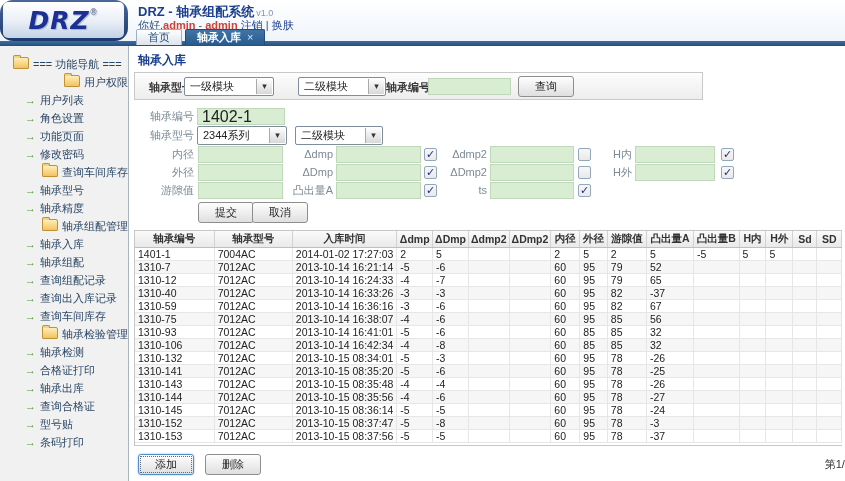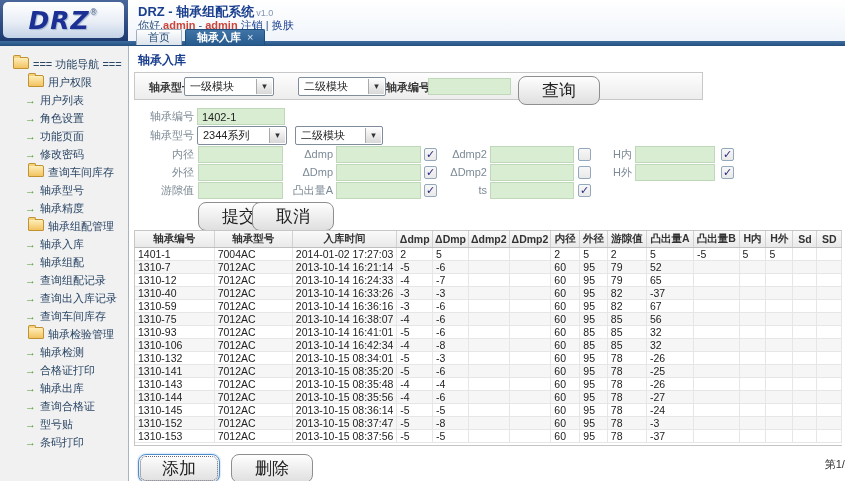--- a/index.html
+++ b/index.html
@@ -2,21 +2,21 @@
 <html><head>
 <meta charset="utf-8">
 <style>
   html,body{margin:0;padding:0;overflow:hidden;}
   body{width:845px;height:481px;position:relative;background:#fff;
        font-family:"Liberation Sans","DejaVu Sans",sans-serif;font-size:11px;color:#222;}
 
   
   .top-bar{position:absolute;left:0;top:0;width:845px;height:46px;background:linear-gradient(#ffffff,#eef3fa);}
   .blue-strip{position:absolute;left:0;top:41px;width:845px;height:5px;background:linear-gradient(#3d6da0,#234f7d);}
-  .logo-cell{position:absolute;left:0;top:0;width:128px;height:41px;background:linear-gradient(#4a679c,#1c3a70);}
+  .logo-cell{position:absolute;left:0;top:0;width:128px;height:41px;background:linear-gradient(#4a679c,#1c3a70);border-radius:13px;}
   .logo-box{position:absolute;left:3px;top:2px;width:121px;height:36px;border-radius:5px;
             background:linear-gradient(180deg,#ffffff 0%,#e9eef6 55%,#c3d2e6 100%);
             display:flex;align-items:center;justify-content:center;}
   .logo-text{font-weight:bold;font-style:italic;font-size:25px;color:#1c2f94;letter-spacing:1px;
              font-family:"DejaVu Sans","Liberation Sans",sans-serif;text-shadow:1px 1px 1px #9fb2cc;}
   .logo-reg{font-size:8px;color:#5a6b8c;vertical-align:14px;font-style:normal;font-weight:normal;}
   .app-title{position:absolute;left:138px;top:3px;font-size:13px;font-weight:bold;color:#1b3f8f;}
   .app-version{font-size:9px;font-weight:normal;color:#8495b5;margin-left:2px;}
   .greeting{position:absolute;left:138px;top:18px;font-size:11px;color:#33557f;}
   .greeting .uname{color:#cc4438;font-weight:bold;}
@@ -26,43 +26,43 @@
        background:linear-gradient(#fefefe,#dde4ec);border:1px solid #9fb0c2;border-bottom:none;
        border-radius:2px 2px 0 0;}
   .tab.active{background:linear-gradient(#4174a6,#275b8e);color:#fff;font-weight:bold;border-color:#1f4e7e;}
   .tab .close-x{margin-left:6px;font-weight:normal;color:#d6e4f2;}
 
   
   .sidebar{position:absolute;left:0;top:46px;width:129px;height:435px;background:#f1f1f1;
            border-right:1px solid #a8b4c0;box-sizing:border-box;padding-top:9px;}
   .tree-item{height:18px;line-height:18px;white-space:nowrap;color:#2b4766;cursor:pointer;}
   .tree-item.root{padding-left:13px;}
-  .tree-item.folder{padding-left:28px;}
+  .tree-item.folder{padding-left:28px;text-align:right;}
   .tree-item.leaf{padding-left:25px;}
   .folder-ic{display:inline-block;width:14px;height:10px;margin-right:4px;vertical-align:-1px;position:relative;
              background:linear-gradient(#fdeeb9,#f2c360);border:1px solid #c09231;border-radius:1px 2px 1px 1px;}
   .folder-ic::before{content:"";position:absolute;top:-3px;left:-1px;width:6px;height:2px;
              background:#f6d27d;border:1px solid #c09231;border-bottom:none;border-radius:2px 2px 0 0;}
   .arrow-ic{color:#4e9a2e;font-weight:bold;margin-right:4px;font-size:11px;}
 
   
   .main{position:absolute;left:130px;top:46px;width:715px;height:435px;background:#fff;overflow:hidden;}
   .page-title{position:absolute;left:8px;top:6px;font-size:12px;font-weight:bold;color:#1b3f8f;}
 
   .search-panel{position:absolute;left:4px;top:26px;width:569px;height:28px;box-sizing:border-box;
                 background:linear-gradient(#fdfdfd,#ededed);border:1px solid #c8c8c8;}
   .sp-label{position:absolute;top:7px;font-weight:bold;color:#3a3a3a;}
   .sel{position:absolute;height:19px;line-height:17px;box-sizing:border-box;background:#fff;
        border:1px solid #7f8c99;border-radius:2px;padding:0 18px 0 5px;color:#222;cursor:pointer;}
   .sel::after{content:"▾";position:absolute;right:1px;top:1px;bottom:1px;width:15px;text-align:center;
        font-size:9px;line-height:15px;color:#333;background:linear-gradient(#fdfdfd,#d8d8d8);border-left:1px solid #aaa;}
   .green-field{background:#d9edd3;border:1px solid #c0d8ba;box-sizing:border-box;height:17px;}
-  input.green-field{font-family:inherit;font-size:11px;padding:0 4px;color:#222;outline:none;}
-  .btn{display:inline-block;padding:2px 23px;background:linear-gradient(#fefefe,#dfdfdf);
-       border:1px solid #8e8e8e;border-radius:8px;font-size:17px;color:#222;cursor:pointer;white-space:nowrap;}
+  input.green-field{font-family:inherit;font-size:16px;padding:0 4px;color:#222;outline:none;}
+  .btn{display:inline-block;padding:2px 16px;background:linear-gradient(#fefefe,#dfdfdf);
+       border:1px solid #8e8e8e;border-radius:3px;font-size:11px;color:#222;cursor:pointer;white-space:nowrap;}
   .btn.focused{border-color:#4d8ecb;box-shadow:0 0 2px #86b6e4;outline:1px dotted #667;outline-offset:-3px;}
 
   .f-label{position:absolute;color:#7d8a95;text-align:right;height:17px;line-height:17px;}
   .f-field{position:absolute;}
   .cbx{position:absolute;width:13px;height:13px;box-sizing:border-box;border:1px solid #93a8bb;
        background:linear-gradient(#f7f7f7,#e9e9e9);border-radius:2px;text-align:center;
        line-height:11px;font-size:11px;font-weight:bold;color:#27277e;cursor:pointer;}
 
   
   .grid-wrap{position:absolute;left:4px;top:184px;width:707px;height:214px;overflow:hidden;

